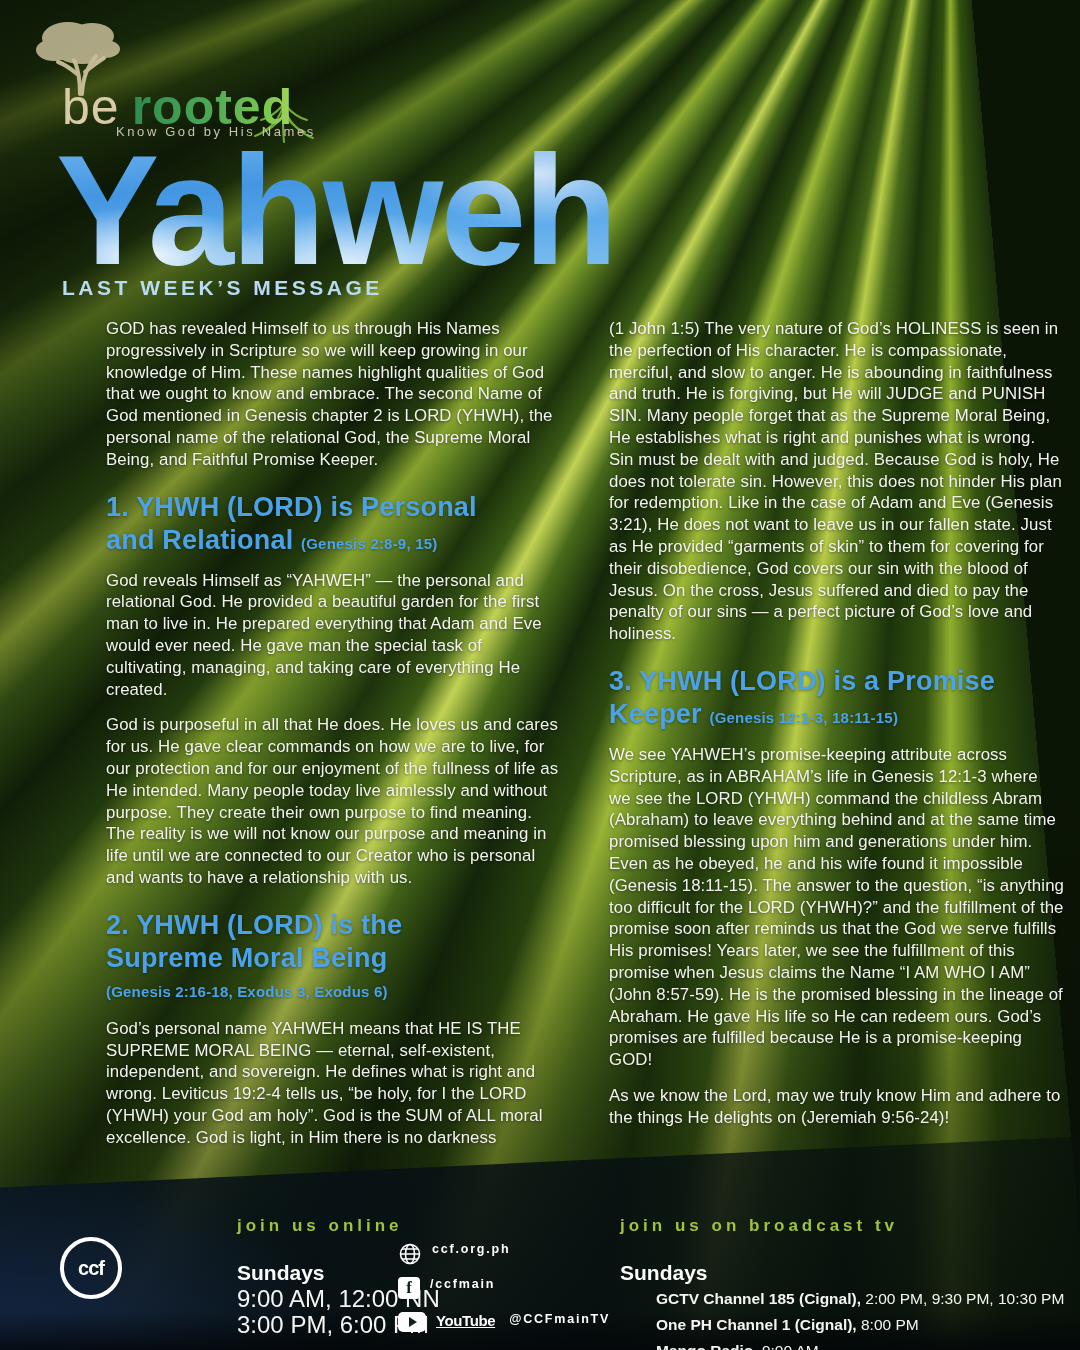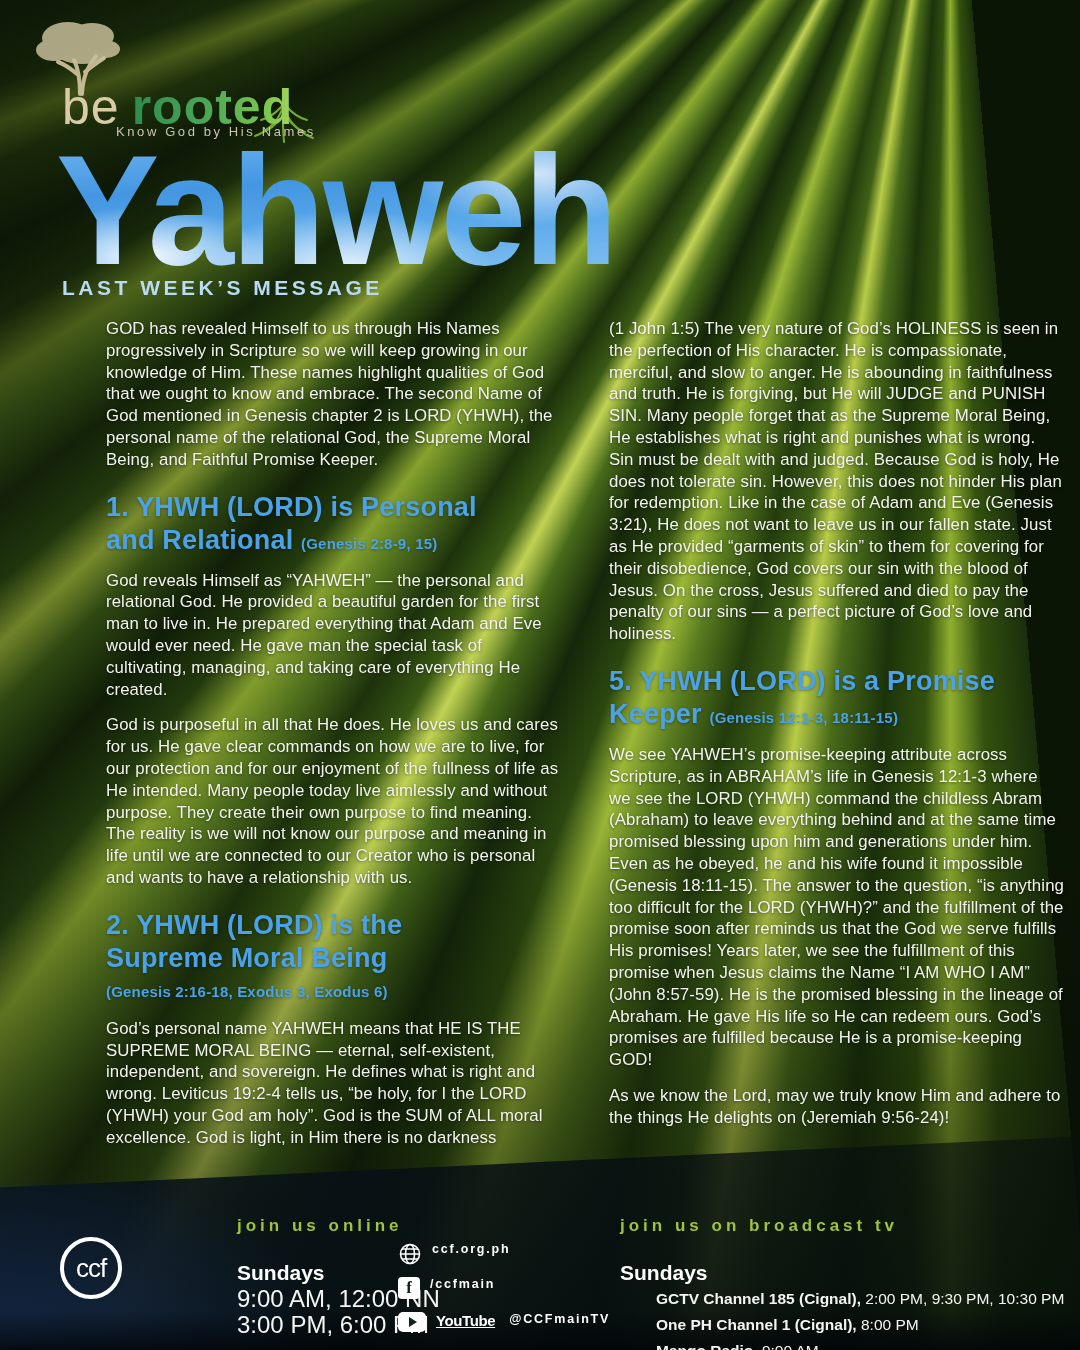--- a/index.html
+++ b/index.html
@@ -68,21 +68,21 @@
     clip-path:polygon(0 30%, 100% 8%, 100% 100%, 0 100%);
   }
   .footer-bottom-dark{
     position:absolute;left:0;bottom:0;width:100%;height:40px;
     background:linear-gradient(0deg, rgba(2,5,8,.8), rgba(2,5,8,0));
   }
   .ccf-logo{
     position:absolute;left:60px;top:1237px;width:62px;height:62px;border:4px solid #fff;border-radius:50%;
     display:flex;align-items:center;justify-content:center;box-sizing:border-box;
   }
-  .ccf-logo span{color:#fff;font-weight:400;font-size:26px;letter-spacing:-1px;}
+  .ccf-logo span{color:#fff;font-weight:700;font-size:20px;letter-spacing:-1px;}
   .f-label{color:#9fc43c;font-size:17px;font-weight:700;letter-spacing:4px;white-space:nowrap;}
   .f-block{position:absolute;color:#fff;}
   .f-online{left:237px;top:1216px;}
   .f-broadcast{left:620px;top:1216px;}
   .f-day{font-weight:700;font-size:21px;margin-top:24px;line-height:26px;color:#fdfdfc;}
   .f-times{font-size:24px;line-height:26px;color:#f4f5f2;}
   .f-line{font-size:15.5px;line-height:26px;color:#f4f5f2;white-space:nowrap;}
   .f-line b{font-weight:700;margin-left:36px;}
   .socials{position:absolute;left:398px;top:1242px;display:flex;flex-direction:column;gap:11px;}
   .social-row{display:flex;align-items:flex-start;gap:10px;height:24px;}
@@ -145,21 +145,21 @@
       <h2 class="sec-h">
         <span class="h-line">2. YHWH (LORD) is the</span>
         <span class="h-line">Supreme Moral Being</span>
         <span class="h-line h-ref">(Genesis 2:16-18, Exodus 3, Exodus 6)</span>
       </h2>
       <p>God’s personal name YAHWEH means that HE IS THE SUPREME MORAL BEING — eternal, self-existent, independent, and sovereign. He defines what is right and wrong. Leviticus 19:2-4 tells us, “be holy, for I the LORD (YHWH) your God am holy”. God is the SUM of ALL moral excellence. God is light, in Him there is no darkness</p>
     </div>
     <div class="col">
       <p>(1 John 1:5) The very nature of God’s HOLINESS is seen in the perfection of His character. He is compassionate, merciful, and slow to anger. He is abounding in faithfulness and truth. He is forgiving, but He will JUDGE and PUNISH SIN. Many people forget that as the Supreme Moral Being, He establishes what is right and punishes what is wrong. Sin must be dealt with and judged. Because God is holy, He does not tolerate sin. However, this does not hinder His plan for redemption. Like in the case of Adam and Eve (Genesis 3:21), He does not want to leave us in our fallen state. Just as He provided “garments of skin” to them for covering for their disobedience, God covers our sin with the blood of Jesus. On the cross, Jesus suffered and died to pay the penalty of our sins — a perfect picture of God’s love and holiness.</p>
       <h2 class="sec-h">
-        <span class="h-line">5. YHWH (LORD) is a Promise</span>
+        <span class="h-line">3. YHWH (LORD) is a Promise</span>
         <span class="h-line"><span>Keeper </span><span class="h-ref">(Genesis 12:1-3, 18:11-15)</span></span>
       </h2>
       <p>We see YAHWEH’s promise-keeping attribute across Scripture, as in ABRAHAM’s life in Genesis 12:1-3 where we see the LORD (YHWH) command the childless Abram (Abraham) to leave everything behind and at the same time promised blessing upon him and generations under him. Even as he obeyed, he and his wife found it impossible (Genesis 18:11-15). The answer to the question, “is anything too difficult for the LORD (YHWH)?” and the fulfillment of the promise soon after reminds us that the God we serve fulfills His promises! Years later, we see the fulfillment of this promise when Jesus claims the Name “I AM WHO I AM” (John 8:57-59). He is the promised blessing in the lineage of Abraham. He gave His life so He can redeem ours. God’s promises are fulfilled because He is a promise-keeping GOD!</p>
       <p>As we know the Lord, may we truly know Him and adhere to the things He delights on (Jeremiah 9:56-24)!</p>
     </div>
   </div>
 
   <div class="footer-shade"></div>
   <div class="footer-bottom-dark"></div>
 

